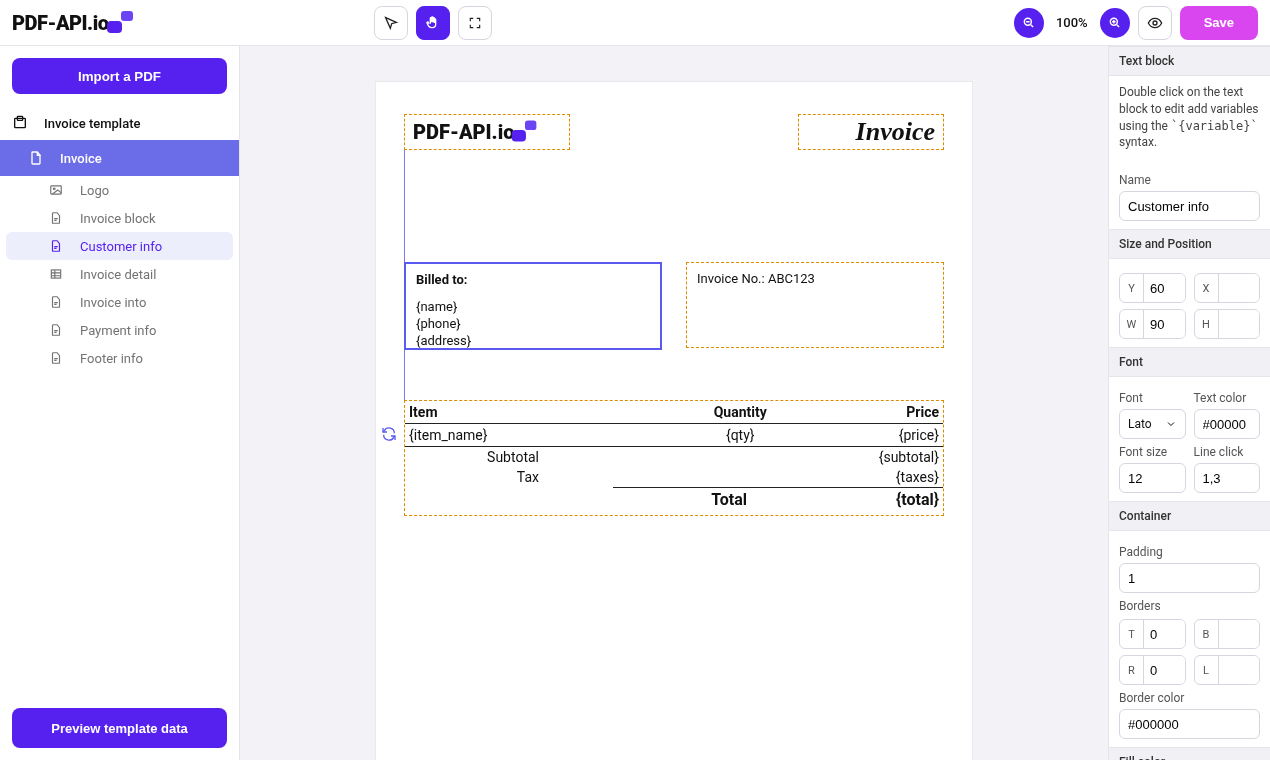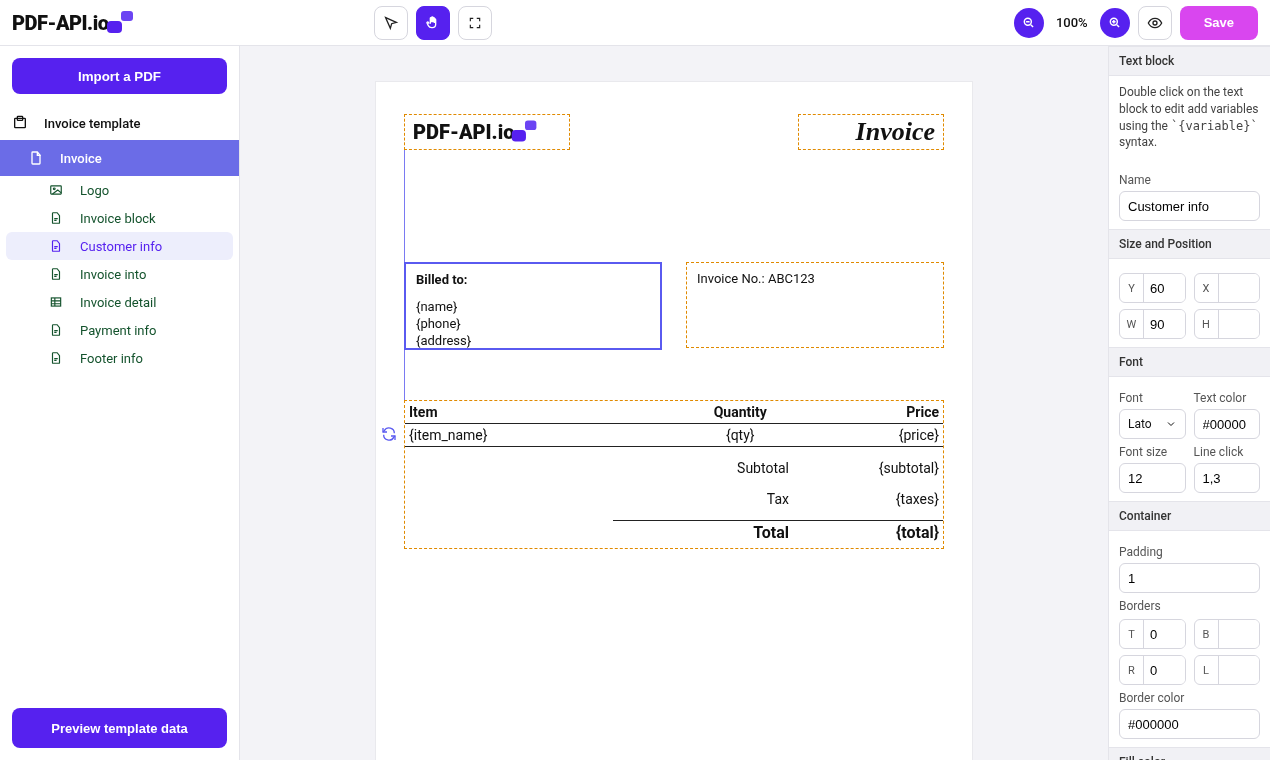--- a/index.html
+++ b/index.html
@@ -26,21 +26,21 @@
 
   
   .sidebar { width:240px; border-right:1px solid #e4e4ea; display:flex; flex-direction:column; background:#fff; }
   .import-btn { margin:12px; background:#5621ef; color:#fff; border:none; border-radius:8px; height:36px; font-weight:600; cursor:pointer; }
   .section-label { font-size:11px; color:#777; padding:8px 12px 6px; border-bottom:1px solid #e4e4ea; }
   .tree { flex:1; overflow:auto; padding-bottom:8px; }
   .tree-row { display:flex; align-items:center; gap:16px; height:28px; padding:0 12px; cursor:pointer; font-size:13px; }
   .tree-row.l1 { padding-left:12px; font-weight:500; height:34px; }
   .tree-row.l2 { padding-left:28px; font-weight:500; height:36px; }
   .tree-row.l2.active { background:#6b6ce7; color:#fff; border-radius:0; }
-  .tree-row.l3 { padding-left:48px; color:#14532d; }
+  .tree-row.l3 { padding-left:48px; color:#737373; }
   .tree-row.l3.selected { background:#edeefc; border-radius:6px; color:#5621ef; margin: 0 6px; padding-left:42px;}
   .tree-row.add { color:#888; }
   .icon-slot { width:16px; height:16px; display:flex; align-items:center; justify-content:center; color:inherit; flex-shrink:0; }
   .add-page-row { display:flex; align-items:center; gap:8px; padding:10px 16px; color:#888; cursor:pointer; border-top:1px solid transparent; }
   .preview-btn { margin:12px; background:#5621ef; color:#fff; border:none; border-radius:8px; height:40px; font-weight:600; cursor:pointer; font-size:13px; }
 
   
   .canvas-wrap { flex:1; background:#f3f3f7; overflow:auto; display:flex; justify-content:center; padding-top:36px; }
   .page { width:596px; height:680px; background:#fff; position:relative; box-shadow:0 0 0 1px rgba(0,0,0,0.04); }
   .block { position:absolute; border:1px dashed #e08a00; font-size:14px; }
@@ -51,21 +51,21 @@
   .block-customer { left:28px; top:180px; width:258px; height:88px; padding:8px 10px; font-size:13px; line-height:1.3; }
   .block-customer .strong { font-weight:700; margin-bottom:10px; }
   .block-invoice-into { right:28px; top:180px; width:258px; height:86px; padding:8px 10px; font-size:13px; }
   .tbl { width:100%; font-size:14px; }
   .tbl .hdr { display:flex; border-bottom:1px solid #222; font-weight:700; padding:3px 4px; }
   .tbl .row { display:flex; border-bottom:1px solid #222; padding:3px 4px; }
   .tbl .c1 { flex:2; }
   .tbl .c2 { flex:1; text-align:center; }
   .tbl .c3 { flex:1; text-align:right; }
   .summary { margin-top:0; }
-  .summary-row { display:flex; justify-content:flex-end; padding:2px 4px; font-size:14px;margin-top:11px; }
+  .summary-row { display:flex; justify-content:space-between; padding:2px 4px; font-size:14px; }
   .summary-row .lab { width:160px; text-align:right; padding-right:30px; }
   .summary-row .val { width:120px; text-align:right; }
   .summary-row.rule { border-top:1px solid #222; margin-left:auto; width:330px; }
   .summary-row.total { font-weight:700; font-size:16px; }
   .loop-icon { position:absolute; left:-24px; top:2px; color:#5a5af0; }
   .guides-v { position:absolute; left:28px; top:68px; bottom:360px; width:0; border-left:1px solid #7a7af2; }
   .block-table-wrap { position:absolute; left:28px; right:28px; top:318px; border:1px dashed #e08a00; padding:0 0 4px 0; }
 
   
   .rightpanel { width:162px; border-left:1px solid #e4e4ea; background:#fff; overflow:auto; font-size:12px; }
@@ -183,34 +183,34 @@
             <svg width="14" height="14" viewBox="0 0 24 24" fill="none" stroke="currentColor" stroke-width="2">
               <path d="M14 3H7a1 1 0 00-1 1v16a1 1 0 001 1h10a1 1 0 001-1V8z"></path>
               <path d="M9 13h6M9 16h4"></path>
             </svg>
           </span>
         <span>Customer info</span>
       </div>
       <div class="tree-row l3">
         <span class="icon-slot">
             <svg width="14" height="14" viewBox="0 0 24 24" fill="none" stroke="currentColor" stroke-width="2">
-              <path d="M14 3H7a1 1 0 00-1 1v16a1 1 0 001 1h10a1 1 0 001-1V8z"></path>
-              <path d="M9 13h6M9 16h4"></path>
-            </svg>
-          </span>
-        <span>Invoice into</span>
-      </div>
-      <div class="tree-row l3">
-        <span class="icon-slot">
-            <svg width="14" height="14" viewBox="0 0 24 24" fill="none" stroke="currentColor" stroke-width="2">
               <rect x="4" y="5" width="16" height="14"></rect>
               <path d="M4 10h16M4 15h16M10 5v14"></path>
             </svg>
           </span>
         <span>Invoice detail</span>
+      </div>
+      <div class="tree-row l3">
+        <span class="icon-slot">
+            <svg width="14" height="14" viewBox="0 0 24 24" fill="none" stroke="currentColor" stroke-width="2">
+              <path d="M14 3H7a1 1 0 00-1 1v16a1 1 0 001 1h10a1 1 0 001-1V8z"></path>
+              <path d="M9 13h6M9 16h4"></path>
+            </svg>
+          </span>
+        <span>Invoice into</span>
       </div>
       <div class="tree-row l3">
         <span class="icon-slot">
             <svg width="14" height="14" viewBox="0 0 24 24" fill="none" stroke="currentColor" stroke-width="2">
               <path d="M14 3H7a1 1 0 00-1 1v16a1 1 0 001 1h10a1 1 0 001-1V8z"></path>
               <path d="M9 13h6M9 16h4"></path>
             </svg>
           </span>
         <span>Payment info</span>
       </div>

